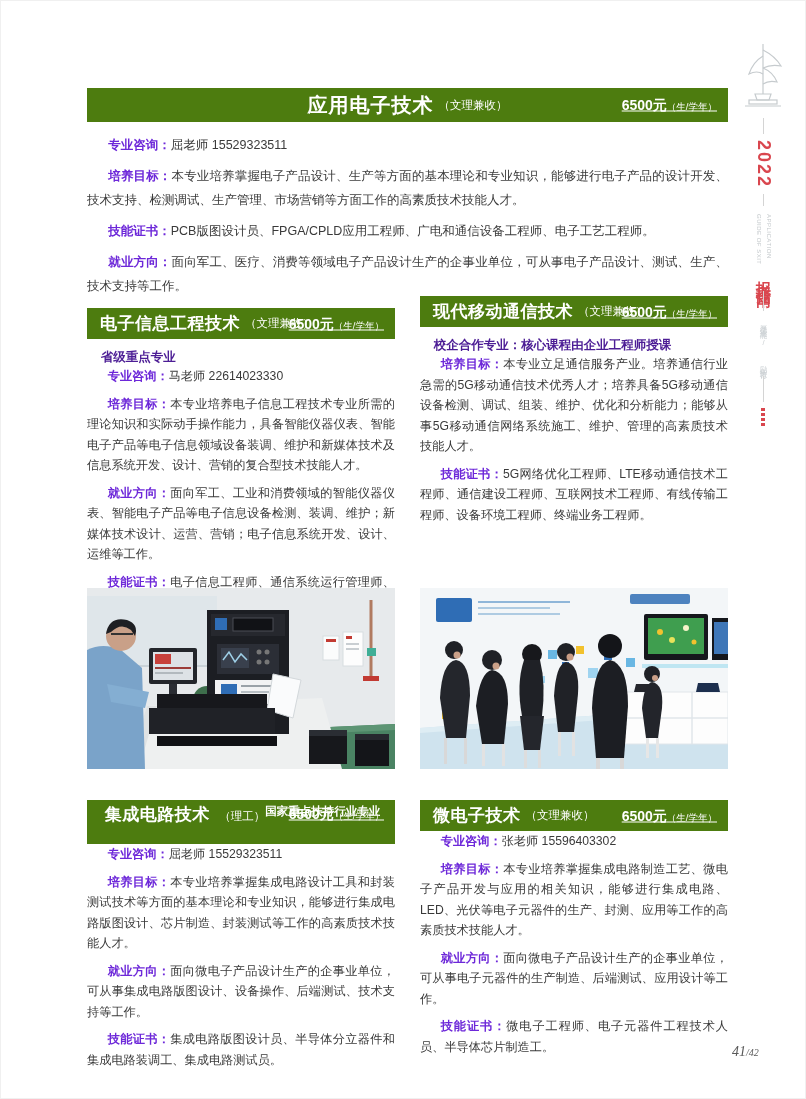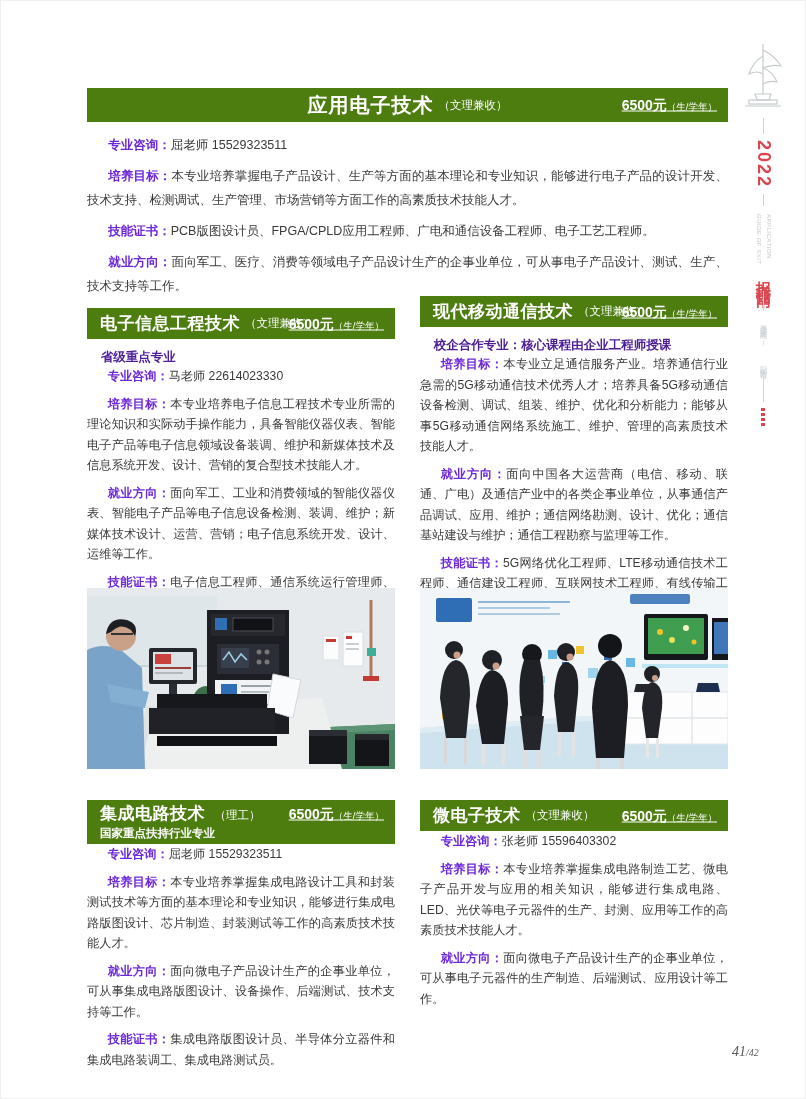--- a/index.html
+++ b/index.html
@@ -12,21 +12,21 @@
   
   .bar{background:#4d7c0f;color:#fff;display:flex;align-items:center;box-sizing:border-box;}
   .bar-lg{height:34px;justify-content:center;position:relative;}
   .bar-lg .bar-title{font-size:20px;font-weight:bold;letter-spacing:1px;}
   .bar-sub{font-size:11.5px;margin-left:5px;font-weight:normal;}
   .bar-fee{position:absolute;right:11px;top:50%;transform:translateY(-50%);white-space:nowrap;text-decoration:underline;}
   .fee{font-size:14px;font-weight:bold;}
   .fee-unit{font-size:9.5px;}
   .bar-sm{height:31px;padding:0 10px 0 13px;position:relative;}
   .bar-sm .bar-title{font-size:17px;font-weight:bold;letter-spacing:0.5px;}
-  .bar-ic{height:44px;padding:3px 10px 4px 13px;flex-direction:column;align-items:flex-start;justify-content:center;position:relative;}
+  .bar-ic{height:44px;padding:3px 10px 4px 13px;flex-direction:row;align-items:flex-start;justify-content:center;position:relative;}
   .bar-ic .bar-title{font-size:17px;font-weight:bold;letter-spacing:0.5px;}
   .bar-ic .bar-fee{top:14px;}
   .bar-subtitle{font-size:11.5px;font-weight:bold;margin-top:1px;}
   
   .sec p{margin:0 0 7px 0;text-indent:1.7em;text-align:justify;}
   .p-lg{font-size:12.5px;line-height:24px;}
   .p-sm{font-size:12.2px;line-height:20.5px;}
   .lbl{color:#6d28d9;font-weight:bold;}
   .badge{color:#4c1d95;font-weight:bold;font-size:12.5px;line-height:17px;margin:10px 0 0 0;text-indent:1.1em;}
   .gap-ic{margin-top:17px;}
@@ -99,23 +99,20 @@
   <header class="bar bar-sm">
     <span class="bar-title">现代移动通信技术</span>
     <span class="bar-sub">（文理兼收）</span>
     <span class="bar-fee">
       <span class="fee">6500元</span><span class="fee-unit">（生/学年）</span>
     </span>
   </header>
   <div class="badge">校企合作专业：核心课程由企业工程师授课</div>
   <p class="p-sm">
     <span class="lbl">培养目标：</span><span>本专业立足通信服务产业。培养通信行业急需的5G移动通信技术优秀人才；培养具备5G移动通信设备检测、调试、组装、维护、优化和分析能力；能够从事5G移动通信网络系统施工、维护、管理的高素质技术技能人才。</span>
-  </p>
-  <p class="p-sm">
-    <span class="lbl">就业方向：</span><span>面向中国各大运营商（电信、移动、联通、广电）及通信产业中的各类企事业单位，从事通信产品调试、应用、维护；通信网络勘测、设计、优化；通信基站建设与维护；通信工程勘察与监理等工作。</span>
   </p>
   <p class="p-sm">
     <span class="lbl">技能证书：</span><span>5G网络优化工程师、LTE移动通信技术工程师、通信建设工程师、互联网技术工程师、有线传输工程师、设备环境工程师、终端业务工程师。</span>
   </p>
 </section>
 
 <div class="abs photo" style="left:87px;top:588px;">
   <svg width="308" height="181" viewBox="0 0 308 181">
     <rect width="308" height="181" fill="#e7eaec"></rect>
     <rect x="0" y="8" width="130" height="70" fill="#dfe6ea"></rect>
@@ -281,20 +278,23 @@
   </header>
   <p class="p-sm gap-micro">
     <span class="lbl">专业咨询：</span><span>张老师 15596403302</span>
   </p>
   <p class="p-sm">
     <span class="lbl">培养目标：</span><span>本专业培养掌握集成电路制造工艺、微电子产品开发与应用的相关知识，能够进行集成电路、LED、光伏等电子元器件的生产、封测、应用等工作的高素质技术技能人才。</span>
   </p>
   <p class="p-sm">
     <span class="lbl">就业方向：</span><span>面向微电子产品设计生产的企事业单位，可从事电子元器件的生产制造、后端测试、应用设计等工作。</span>
   </p>
+  <p class="p-sm">
+    <span class="lbl">技能证书：</span><span>微电子工程师、电子元器件工程技术人员、半导体芯片制造工。</span>
+  </p>
 </section>
 
 <aside class="sidebar">
   <svg width="52" height="72" viewBox="0 0 52 72">
     <g fill="none" stroke="#c6cbce" stroke-width="1.2">
       <path d="M26,2 L26,52"></path>
       <path d="M26,8 Q38,14 44,24 Q34,22 26,26"></path>
       <path d="M26,14 Q16,20 12,32 Q20,28 26,32"></path>
       <path d="M26,26 Q36,30 40,40 Q32,38 26,42"></path>
       <path d="M18,52 L34,52 L32,58 L20,58 Z"></path>

